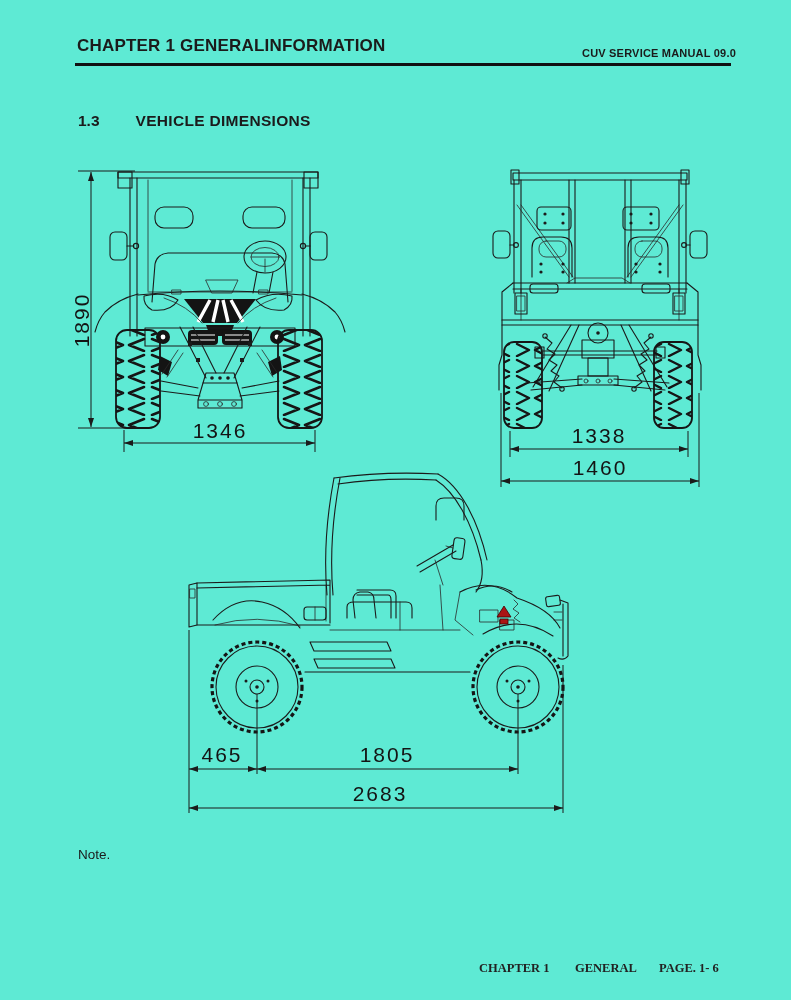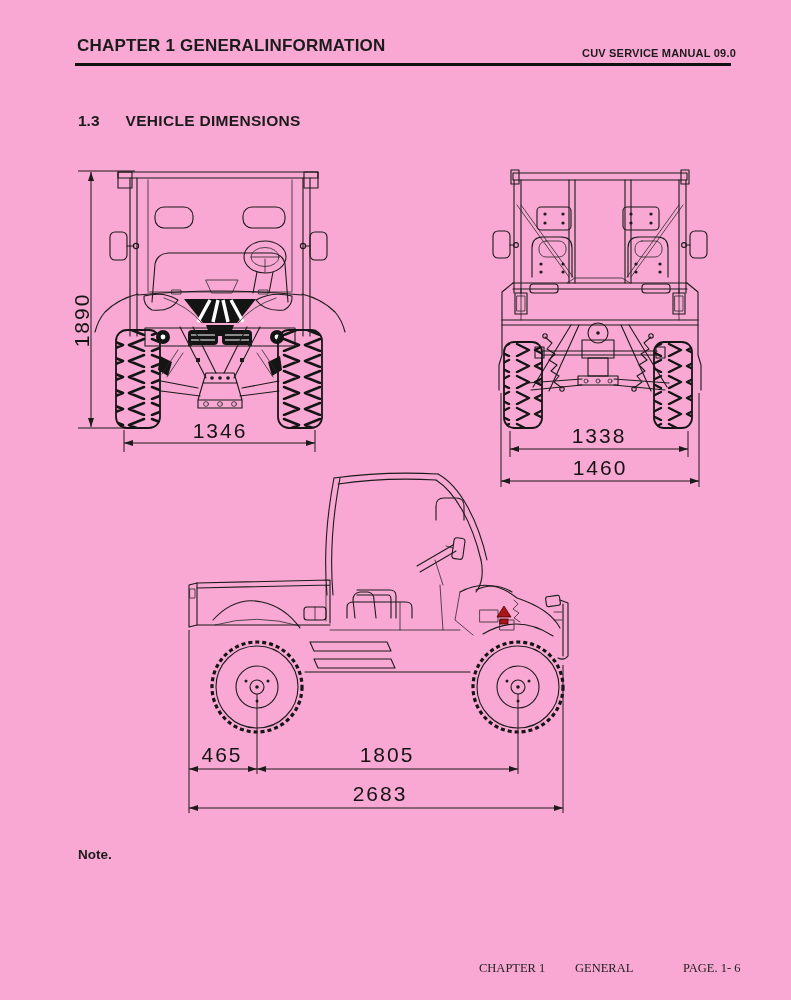--- a/index.html
+++ b/index.html
@@ -1,29 +1,29 @@
 <!DOCTYPE html>
 <html><head>
 <meta charset="utf-8">
 <style>
   html,body{margin:0;padding:0;background:#888;}
-  .page{position:relative;width:791px;height:1000px;background:#f9a8d4;margin:0 auto;
+  .page{position:relative;width:791px;height:1000px;background:#5eead4;margin:0 auto;
         font-family:"Liberation Sans",sans-serif;color:#1b1b1b;overflow:hidden;}
   .hdr-title{position:absolute;left:77px;top:36px;font-size:17px;font-weight:bold;letter-spacing:.2px;}
   .hdr-manual{position:absolute;left:582px;top:47px;font-size:11px;font-weight:bold;letter-spacing:.2px;}
   .hdr-rule{position:absolute;left:75px;top:63px;width:656px;height:3px;background:#111;}
   .section{position:absolute;left:78px;top:112px;font-size:15.5px;font-weight:bold;}
-  .section .num{margin-right:26px;}
+  .section .num{margin-right:36px;}
   .section .ttl{letter-spacing:.3px;}
   .note{position:absolute;left:78px;top:845px;font-size:13.5px;line-height:19px;width:640px;}
-  .note .nlabel{font-weight:bold;}
+  .note .nlabel{font-weight:normal;}
   .footer{position:absolute;top:961px;left:0;width:791px;font-family:"Liberation Serif",serif;
           font-size:12.5px;color:#222;}
-  .footer span{position:absolute;white-space:nowrap;}
-  .f-ch{left:479px;} .f-gen{left:575px;} .f-pg{left:683px;}
+  .footer span{position:absolute;white-space:nowrap;font-weight:bold;}
+  .f-ch{left:479px;} .f-gen{left:575px;} .f-pg{left:659px;}
   svg{position:absolute;overflow:visible;}
   .ln{fill:none;stroke:#1b1b1b;stroke-width:1.1;stroke-linecap:round;stroke-linejoin:round;}
   .lt{fill:none;stroke:#2a2a2a;stroke-width:.8;stroke-linecap:round;stroke-linejoin:round;}
   .dk{fill:#141414;stroke:none;}
   .dim{fill:none;stroke:#1b1b1b;stroke-width:1;}
   .dimtxt{font-family:"Liberation Sans",sans-serif;font-size:21px;fill:#141414;letter-spacing:2px;}
   .dot{fill:#1b1b1b;stroke:none;}
 </style>
 </head>
 <body>

